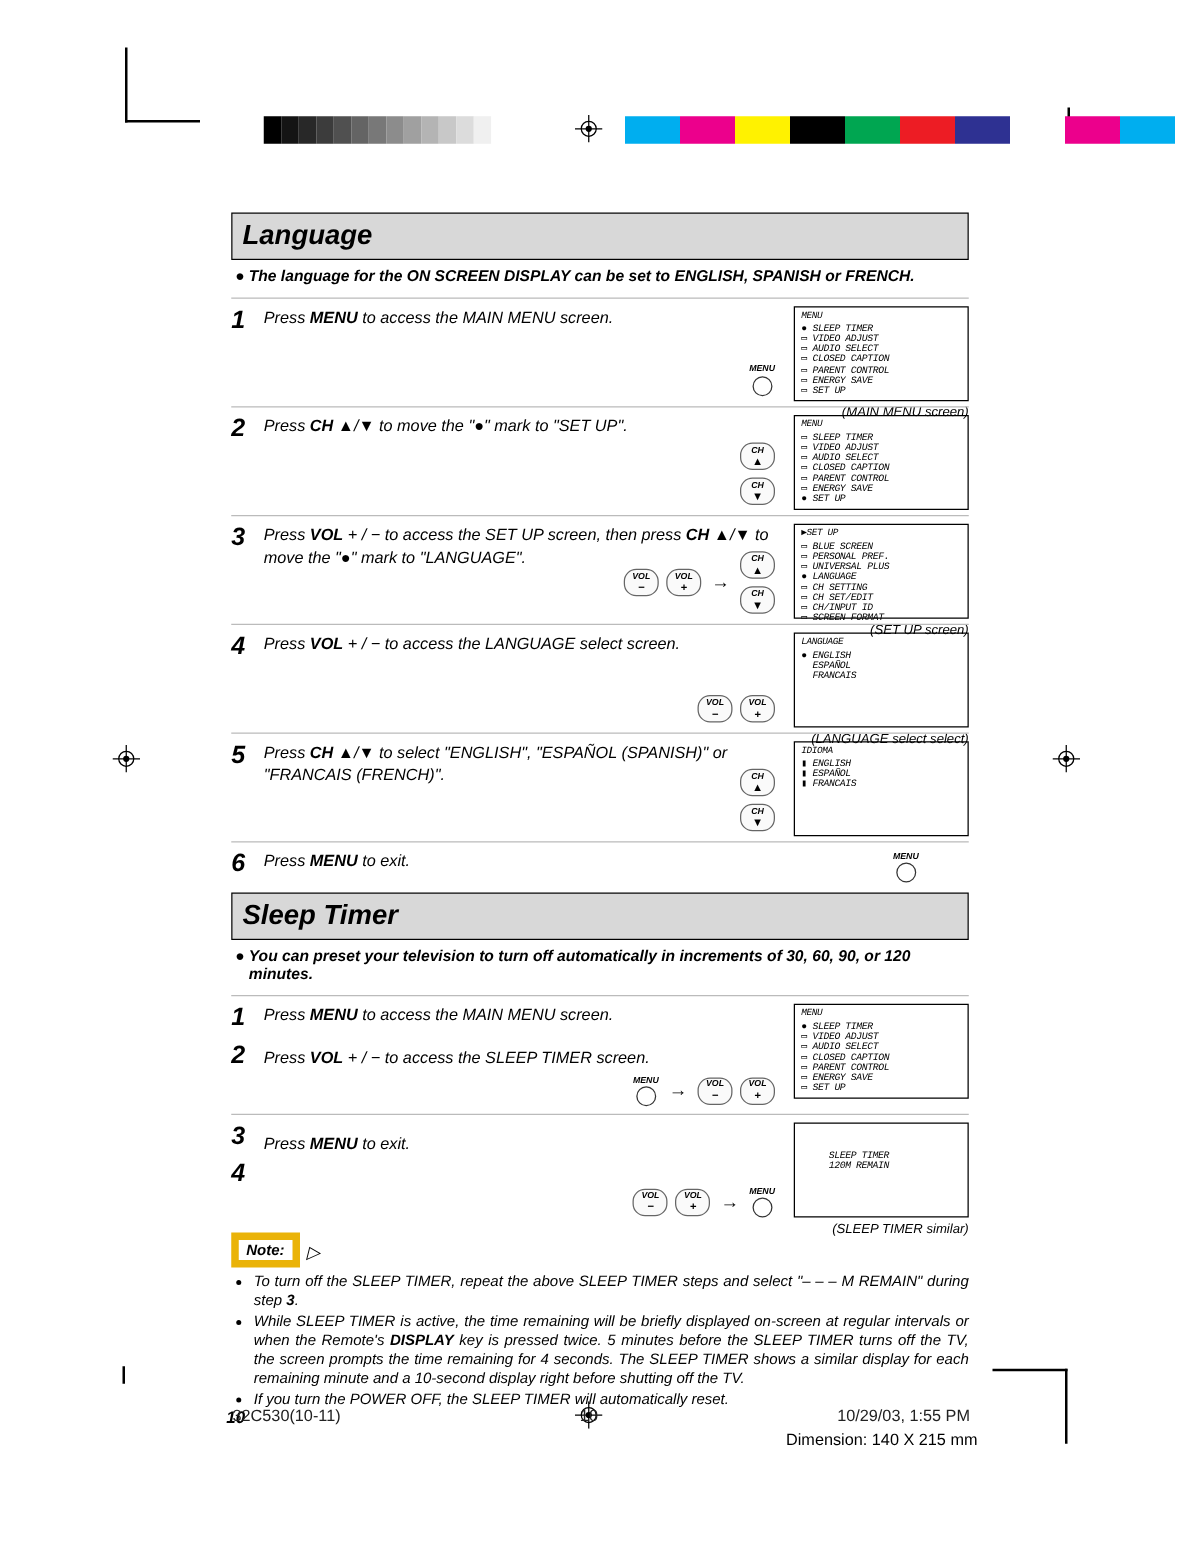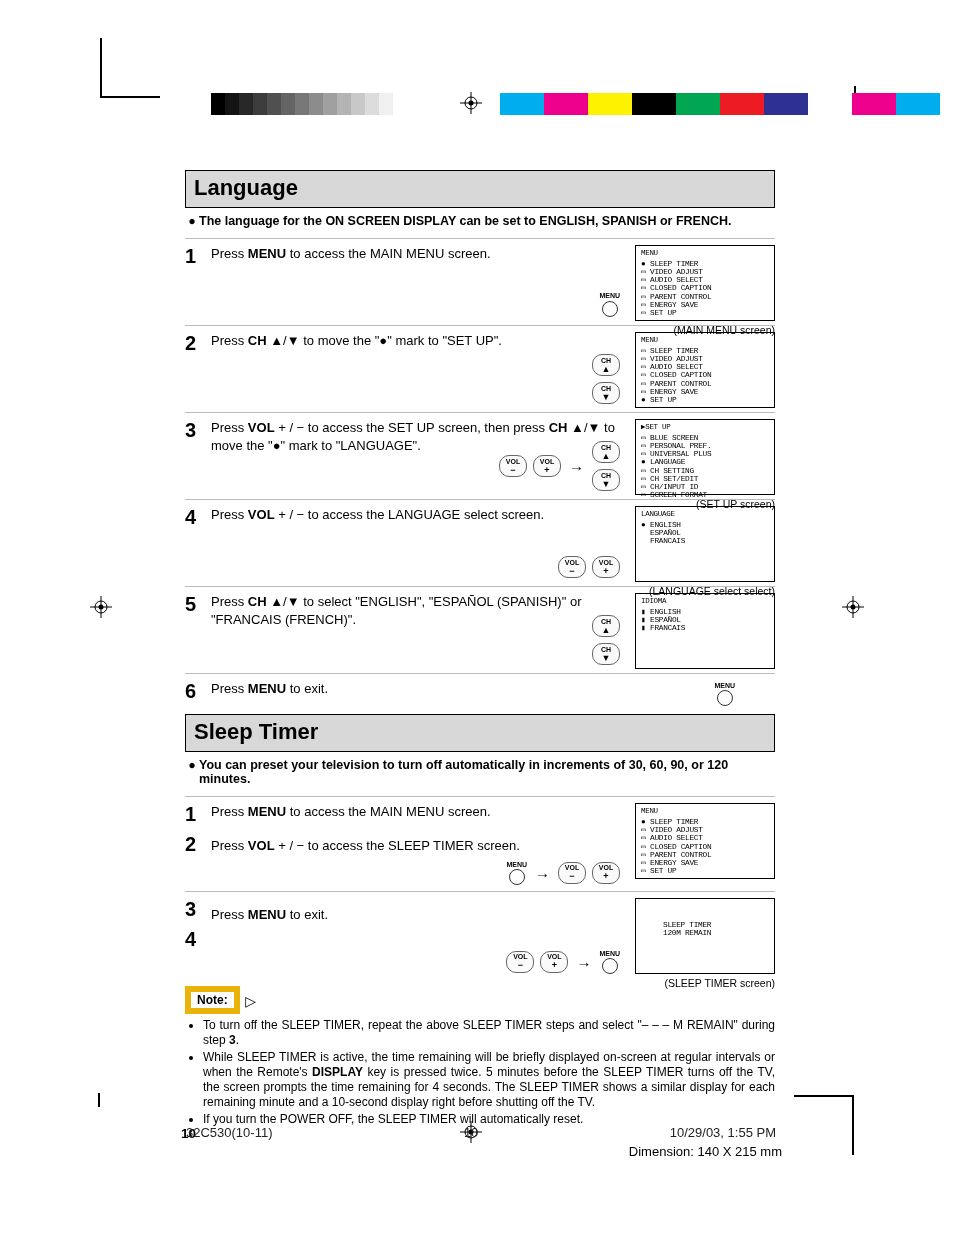--- a/index.html
+++ b/index.html
@@ -24,20 +24,21 @@
 
   .reg-mark {
     position:absolute; width:22px; height:22px;
   }
   .reg-mark svg { width:100%; height:100%; }
 
   .page {
     position:absolute;
     top:170px; left:185px;
     width:590px;
+    font-style:italic;
   }
 
   
   .section-bar {
     background: linear-gradient(#d8d8d8,#d8d8d8);
     border:1px solid #000;
     padding:4px 8px 6px 8px;
     font-weight:bold;
     font-size:22px;
     margin-bottom:6px;
@@ -420,21 +421,21 @@
             <span>MENU</span>
             <span class="circ"></span>
           </span>
         </div>
       <div class="osd" id="sleep-b-osd">
           <div style="margin-top:18px; text-align:left; padding-left:22px;">
             <div>SLEEP TIMER</div>
             <div>  120M REMAIN</div>
           </div>
         </div>
-      <div class="osd-caption">(SLEEP TIMER screen)</div>
+      <div class="osd-caption">(SLEEP TIMER similar)</div>
     </div>
   </div>
 
   <div>
     <span class="note-label">Note:</span>
     <span style="font-size:14px; vertical-align:middle; margin-left:2px;">▷</span>
   </div>
   <ul class="notes-list" id="notes-list">
       <li>To turn off the SLEEP TIMER, repeat the above SLEEP TIMER steps and select "– – – M REMAIN" during step <b>3</b>.</li>
       <li>While SLEEP TIMER is active, the time remaining will be briefly displayed on-screen at regular intervals or when the Remote's <b>DISPLAY</b> key is pressed twice. 5 minutes before the SLEEP TIMER turns off the TV, the screen prompts the time remaining for 4 seconds. The SLEEP TIMER shows a similar display for each remaining minute and a 10-second display right before shutting off the TV.</li>

